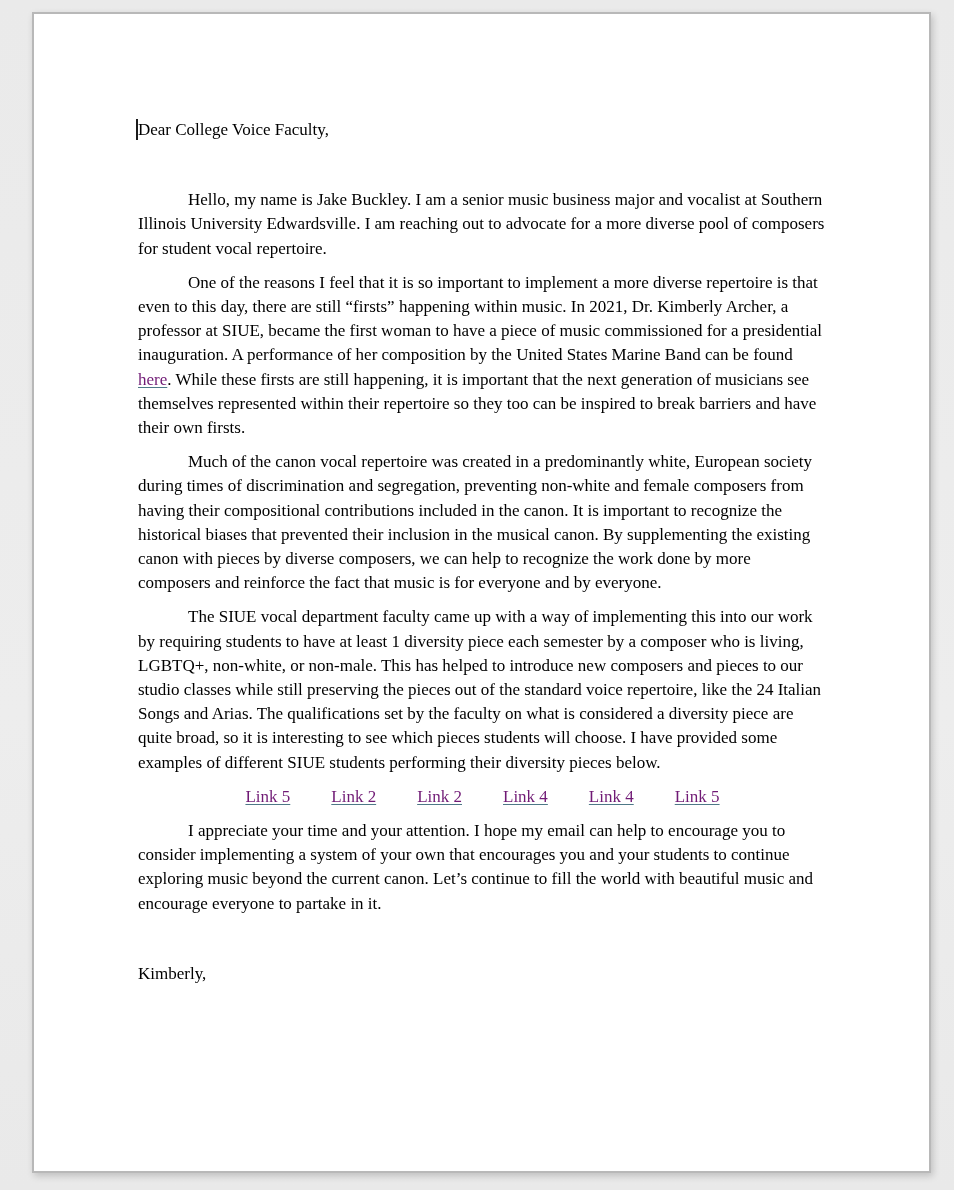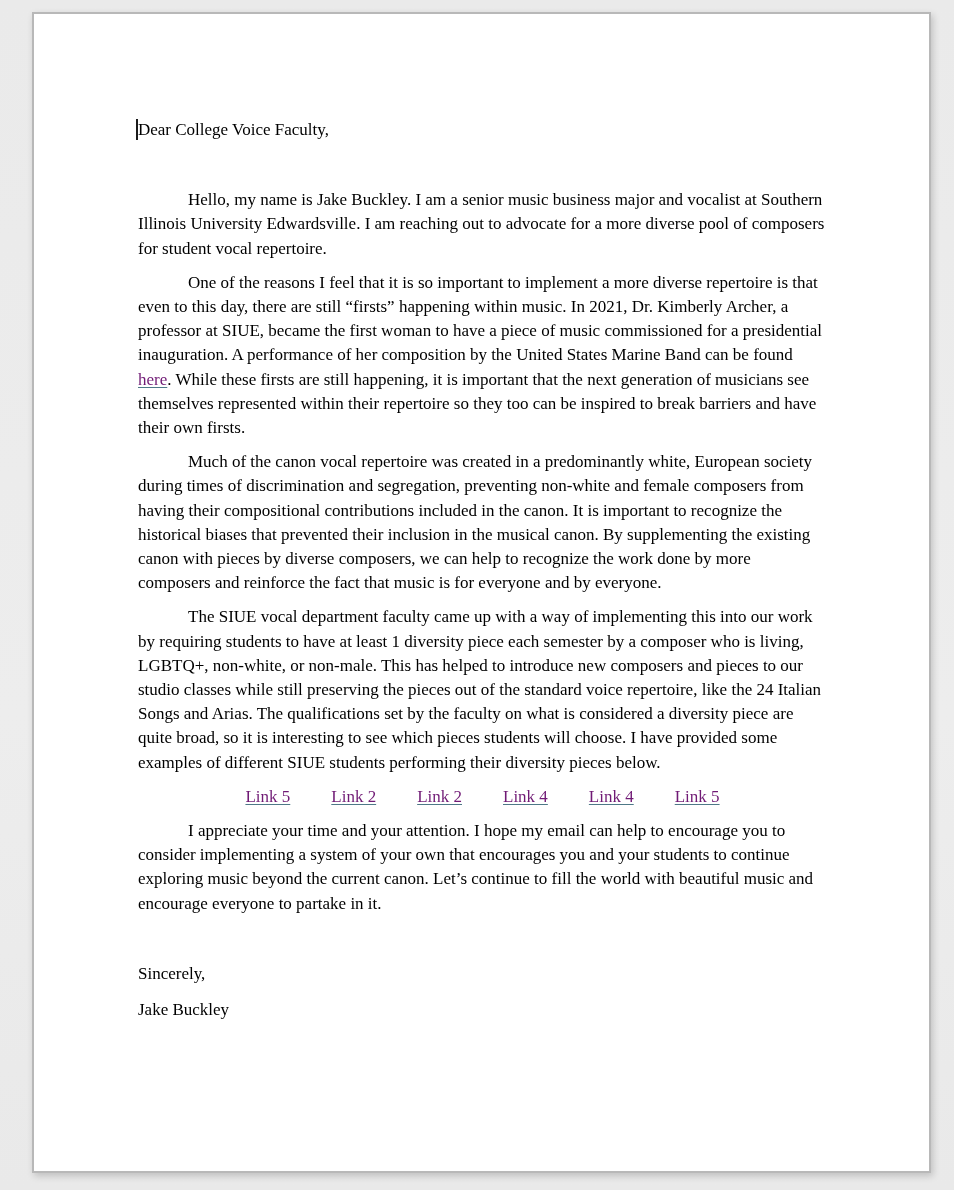--- a/index.html
+++ b/index.html
@@ -69,17 +69,16 @@
   <p class="body-para"><span>One of the reasons I feel that it is so important to implement a more diverse repertoire is that even to this day, there are still “firsts” happening within music. In 2021, Dr. Kimberly Archer, a professor at SIUE, became the first woman to have a piece of music commissioned for a presidential inauguration. A performance of her composition by the United States Marine Band can be found </span><a href="#" class="doclink">here</a><span>. While these firsts are still happening, it is important that the next generation of musicians see themselves represented within their repertoire so they too can be inspired to break barriers and have their own firsts.</span></p>
 
   <p class="body-para">Much of the canon vocal repertoire was created in a predominantly white, European society during times of discrimination and segregation, preventing non-white and female composers from having their compositional contributions included in the canon. It is important to recognize the historical biases that prevented their inclusion in the musical canon. By supplementing the existing canon with pieces by diverse composers, we can help to recognize the work done by more composers and reinforce the fact that music is for everyone and by everyone.</p>
 
   <p class="body-para">The SIUE vocal department faculty came up with a way of implementing this into our work by requiring students to have at least 1 diversity piece each semester by a composer who is living, LGBTQ+, non-white, or non-male. This has helped to introduce new composers and pieces to our studio classes while still preserving the pieces out of the standard voice repertoire, like the 24 Italian Songs and Arias. The qualifications set by the faculty on what is considered a diversity piece are quite broad, so it is interesting to see which pieces students will choose. I have provided some examples of different SIUE students performing their diversity pieces below.</p>
 
   <p class="links-row"><a href="#" class="doclink">Link 5</a><a href="#" class="doclink">Link 2</a><a href="#" class="doclink">Link 2</a><a href="#" class="doclink">Link 4</a><a href="#" class="doclink">Link 4</a><a href="#" class="doclink">Link 5</a></p>
 
   <p class="body-para before-blank">I appreciate your time and your attention. I hope my email can help to encourage you to consider implementing a system of your own that encourages you and your students to continue exploring music beyond the current canon. Let’s continue to fill the world with beautiful music and encourage everyone to partake in it.</p>
 
-  <p class="closing">Sincerely,</p>
+  <p class="closing">Kimberly,</p>
 
-  <p class="signature">Jake Buckley</p>
 
 </div>
 
 </body></html>

